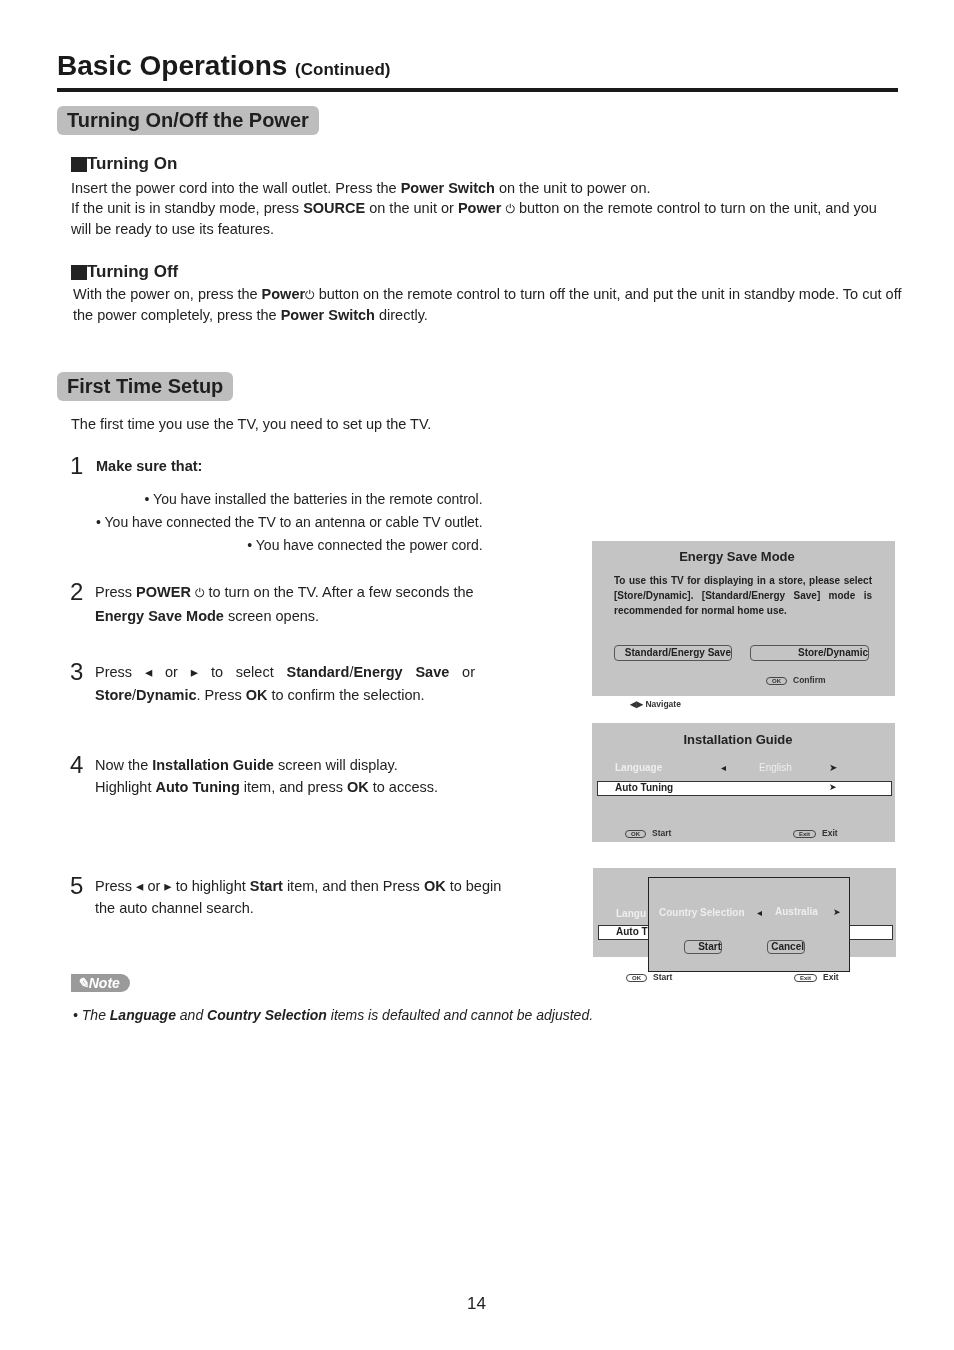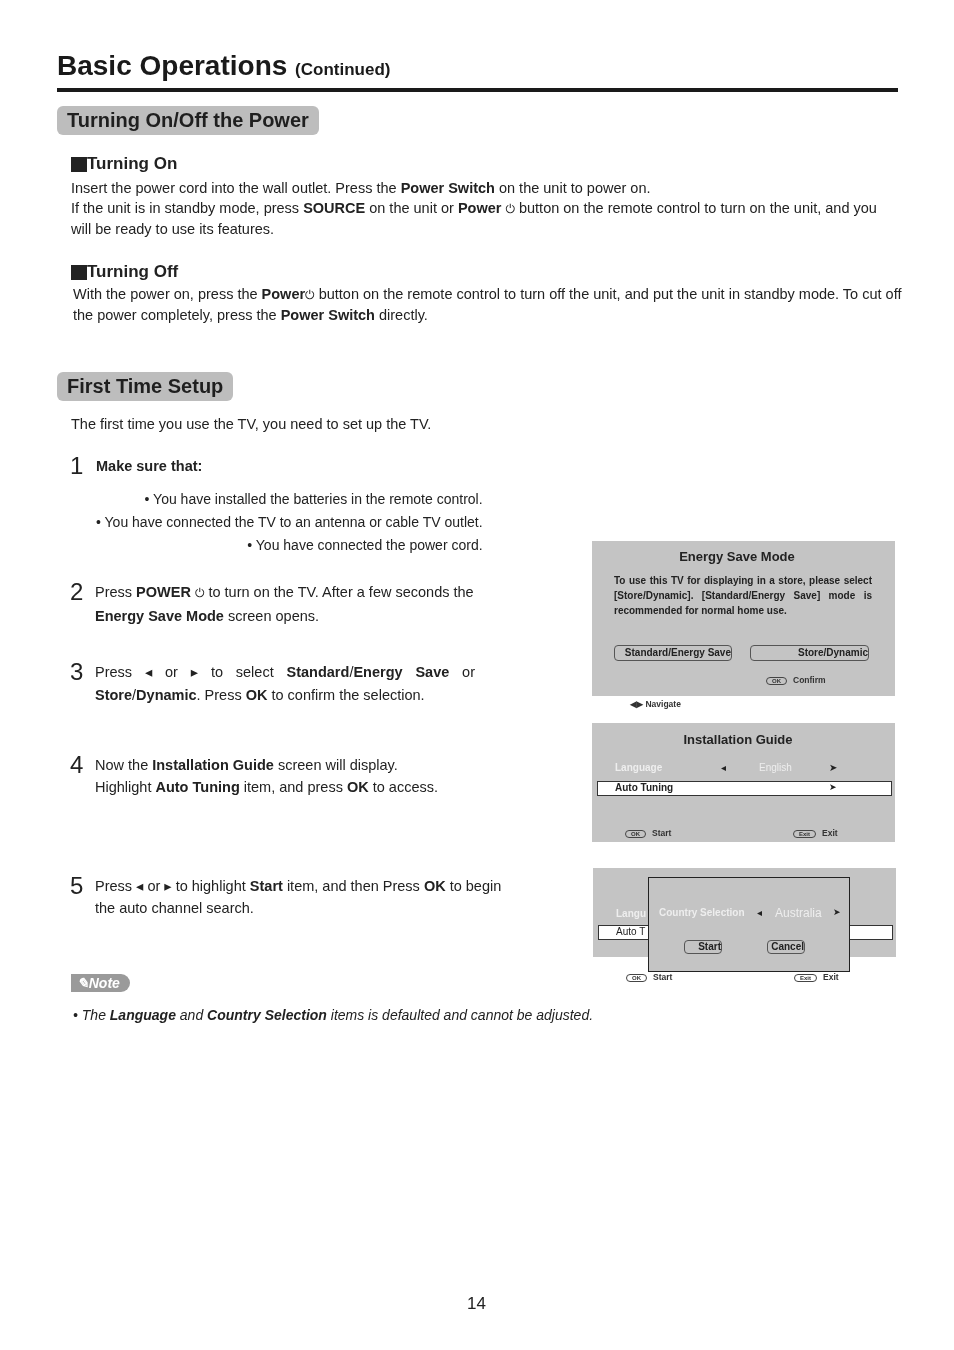--- a/index.html
+++ b/index.html
@@ -96,26 +96,26 @@
     <span class="abs" style="left:17px;top:0;font-size:10px;font-weight:bold;">Auto Tuning</span>
     <span class="abs" style="left:231px;top:0;font-size:9px;">➤</span>
   </div>
   <div class="abs small" style="left:33px;top:105px;"><span class="okicon">OK</span><span>Start</span></div>
   <div class="abs small" style="left:201px;top:105px;"><span class="okicon">Exit</span><span>Exit</span></div>
 </div>
 
 <div class="abs tvbox" style="left:593px;top:868px;width:303px;height:89px;">
   <div class="abs" style="left:23px;top:40px;font-size:10px;font-weight:bold;color:#eee;">Langu</div>
   <div class="abs" style="left:5px;top:57px;width:295px;height:15px;background:#fff;border:1px solid #333;">
-    <span class="abs" style="left:17px;top:0;font-size:10px;font-weight:normal;">Auto T</span>
+    <span class="abs" style="left:17px;top:0;font-size:10px;font-weight:bold;">Auto T</span>
   </div>
   <div class="abs" style="left:55px;top:9px;width:202px;height:95px;background:#c4c4c4;border:1px solid #222;">
     <div class="abs" style="left:10px;top:29px;font-size:10px;font-weight:bold;color:#eee;">Country  Selection</div>
     <div class="abs" style="left:108px;top:29px;font-size:10px;">◂</div>
-    <div class="abs" style="left:126px;top:28px;font-size:12px;font-weight:normal;color:#eee;">Australia</div>
+    <div class="abs" style="left:126px;top:28px;font-size:10px;font-weight:bold;color:#eee;">Australia</div>
     <div class="abs" style="left:184px;top:29px;font-size:9px;">➤</div>
     <div class="abs btn" style="left:35px;top:62px;width:38px;height:14px;line-height:12px;">Start</div>
     <div class="abs btn" style="left:118px;top:62px;width:38px;height:14px;line-height:12px;">Cancel</div>
   </div>
   <div class="abs small" style="left:33px;top:104px;"><span class="okicon">OK</span><span>Start</span></div>
   <div class="abs small" style="left:201px;top:104px;"><span class="okicon">Exit</span><span>Exit</span></div>
 </div>
 
 <div class="abs note-tag" style="left:71px;top:974px;"><span>✎</span><span>Note</span></div>
 <div class="abs body" style="left:73px;top:1005px;font-style:italic;font-size:14px;">

